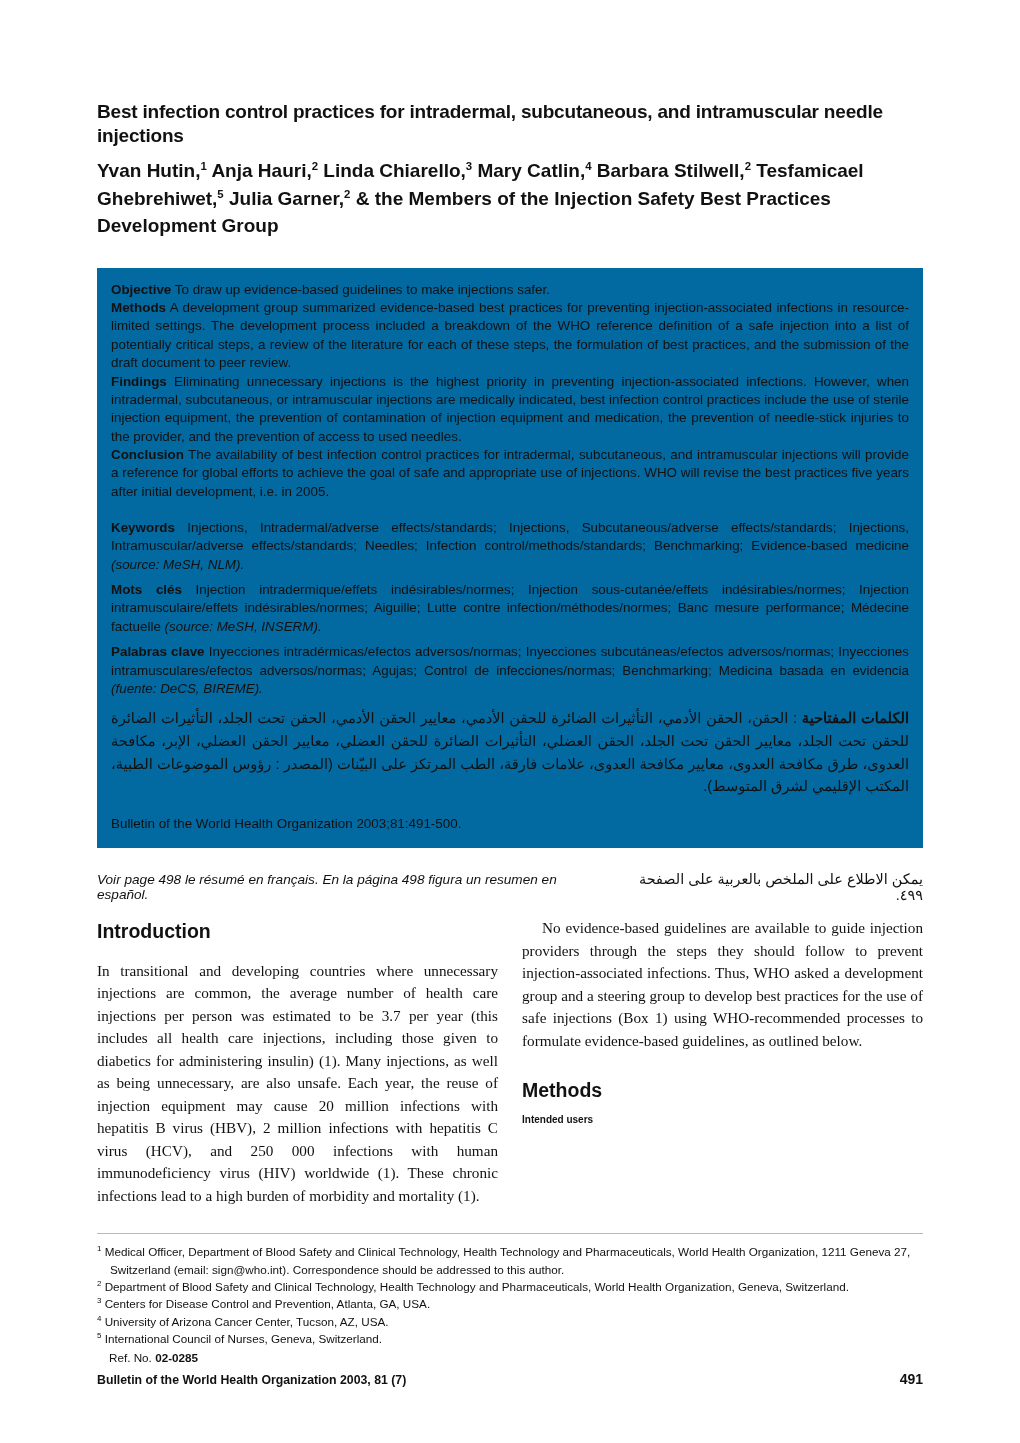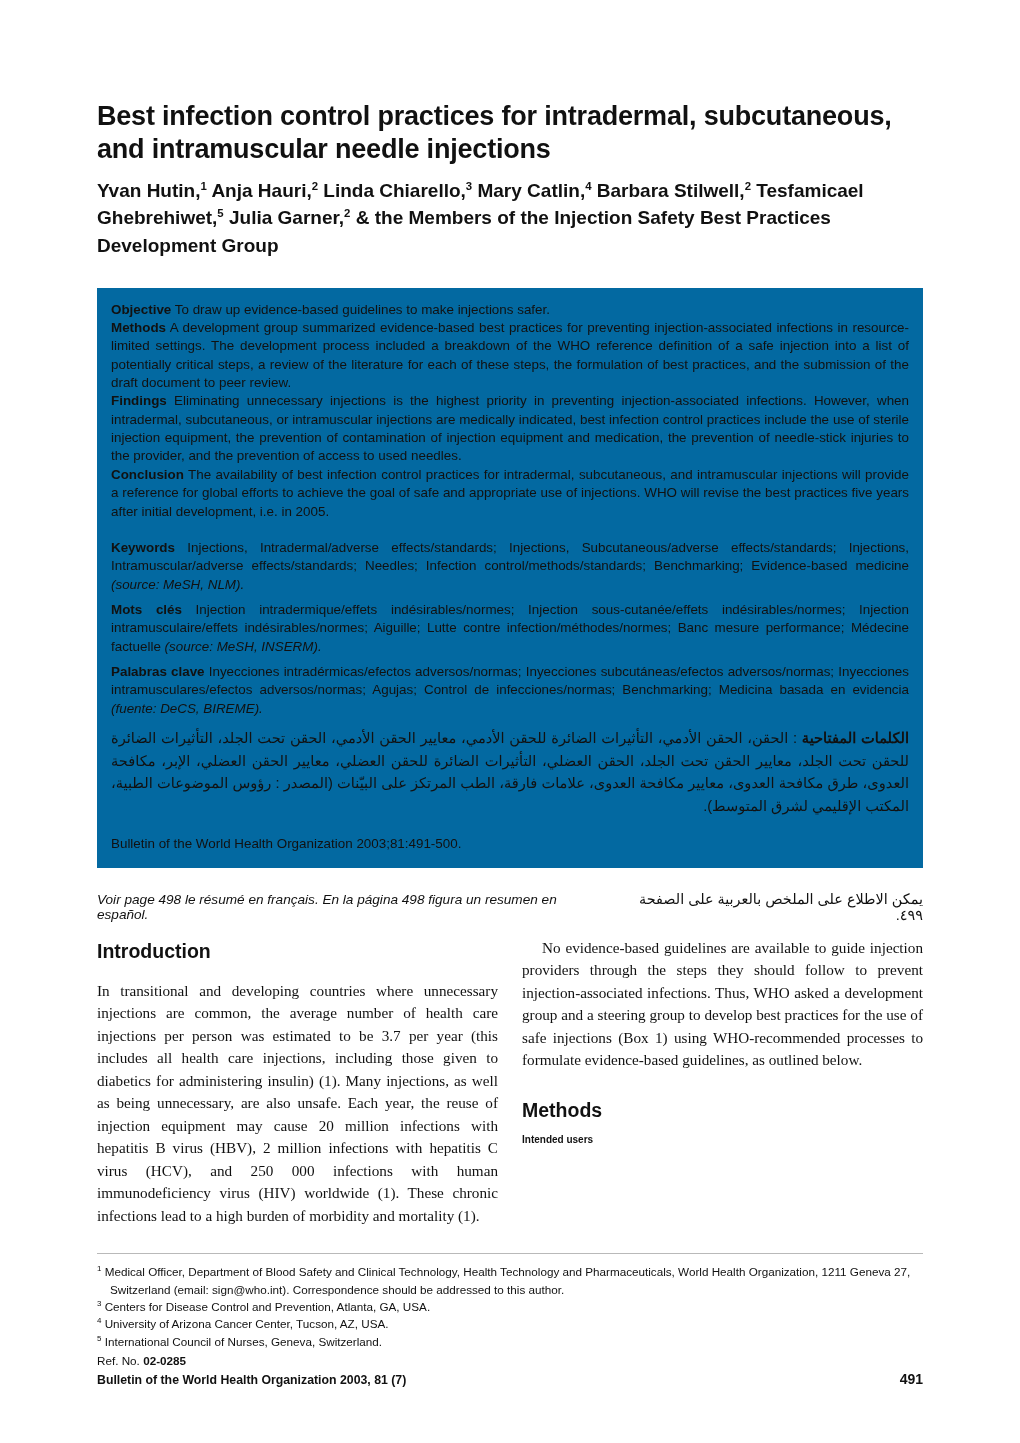--- a/index.html
+++ b/index.html
@@ -11,21 +11,21 @@
     margin: 0 auto;
     background: #ffffff;
     color: #111111;
     font-family: "Liberation Sans", sans-serif;
     padding: 100px 97px 0 97px;
     overflow: hidden;
   }
   
   .title {
     margin: 0;
-    font-size: 27px;
+    font-size: 19px;
     line-height: 1.24;
     font-weight: bold;
     letter-spacing: -0.2px;
   }
   .authors {
     margin: 10px 0 0 0;
     font-size: 19px;
     line-height: 1.45;
     font-weight: bold;
   }
@@ -101,21 +101,21 @@
   .footnotes .rule {
     border-top: 1px solid #b9b9b9;
     margin-bottom: 9px;
   }
   .footnotes p.fn {
     margin: 0;
     padding-left: 13px;
     text-indent: -13px;
   }
   .footnotes sup { font-size: 68%; line-height: 0; }
-  .footnotes .refline { margin: 2px 0 0 0; }
+  .footnotes .refline { margin: 2px 0 0 12px; }
   .footnotes .refline b { font-weight: bold; }
   
   .page-footer {
     position: absolute;
     left: 97px;
     right: 97px;
     bottom: 56px;
     display: flex;
     justify-content: space-between;
     align-items: baseline;
@@ -161,20 +161,21 @@
     <div class="col">
       <p class="cont">No evidence-based guidelines are available to guide injection providers through the steps they should follow to prevent injection-associated infections. Thus, WHO asked a development group and a steering group to develop best practices for the use of safe injections (Box 1) using WHO-recommended processes to formulate evidence-based guidelines, as outlined below.</p>
       <h2 class="methods">Methods</h2>
       <h3>Intended users</h3>
     </div>
   </div>
 
   <div class="footnotes">
     <div class="rule"></div>
     <p class="fn"><sup>1</sup><span> Medical Officer, Department of Blood Safety and Clinical Technology, Health Technology and Pharmaceuticals, World Health Organization, 1211 Geneva 27, Switzerland (email: sign@who.int). Correspondence should be addressed to this author.</span></p>
+    <p class="fn"><sup>2</sup><span> Department of Blood Safety and Clinical Technology, Health Technology and Pharmaceuticals, World Health Organization, Geneva, Switzerland.</span></p>
     <p class="fn"><sup>3</sup><span> Centers for Disease Control and Prevention, Atlanta, GA, USA.</span></p>
     <p class="fn"><sup>4</sup><span> University of Arizona Cancer Center, Tucson, AZ, USA.</span></p>
     <p class="fn"><sup>5</sup><span> International Council of Nurses, Geneva, Switzerland.</span></p>
     <p class="refline"><span>Ref. No. </span><b>02-0285</b></p>
   </div>
 
   <div class="page-footer">
     <span>Bulletin of the World Health Organization 2003, 81 (7)</span>
     <span class="pageno">491</span>
   </div>

